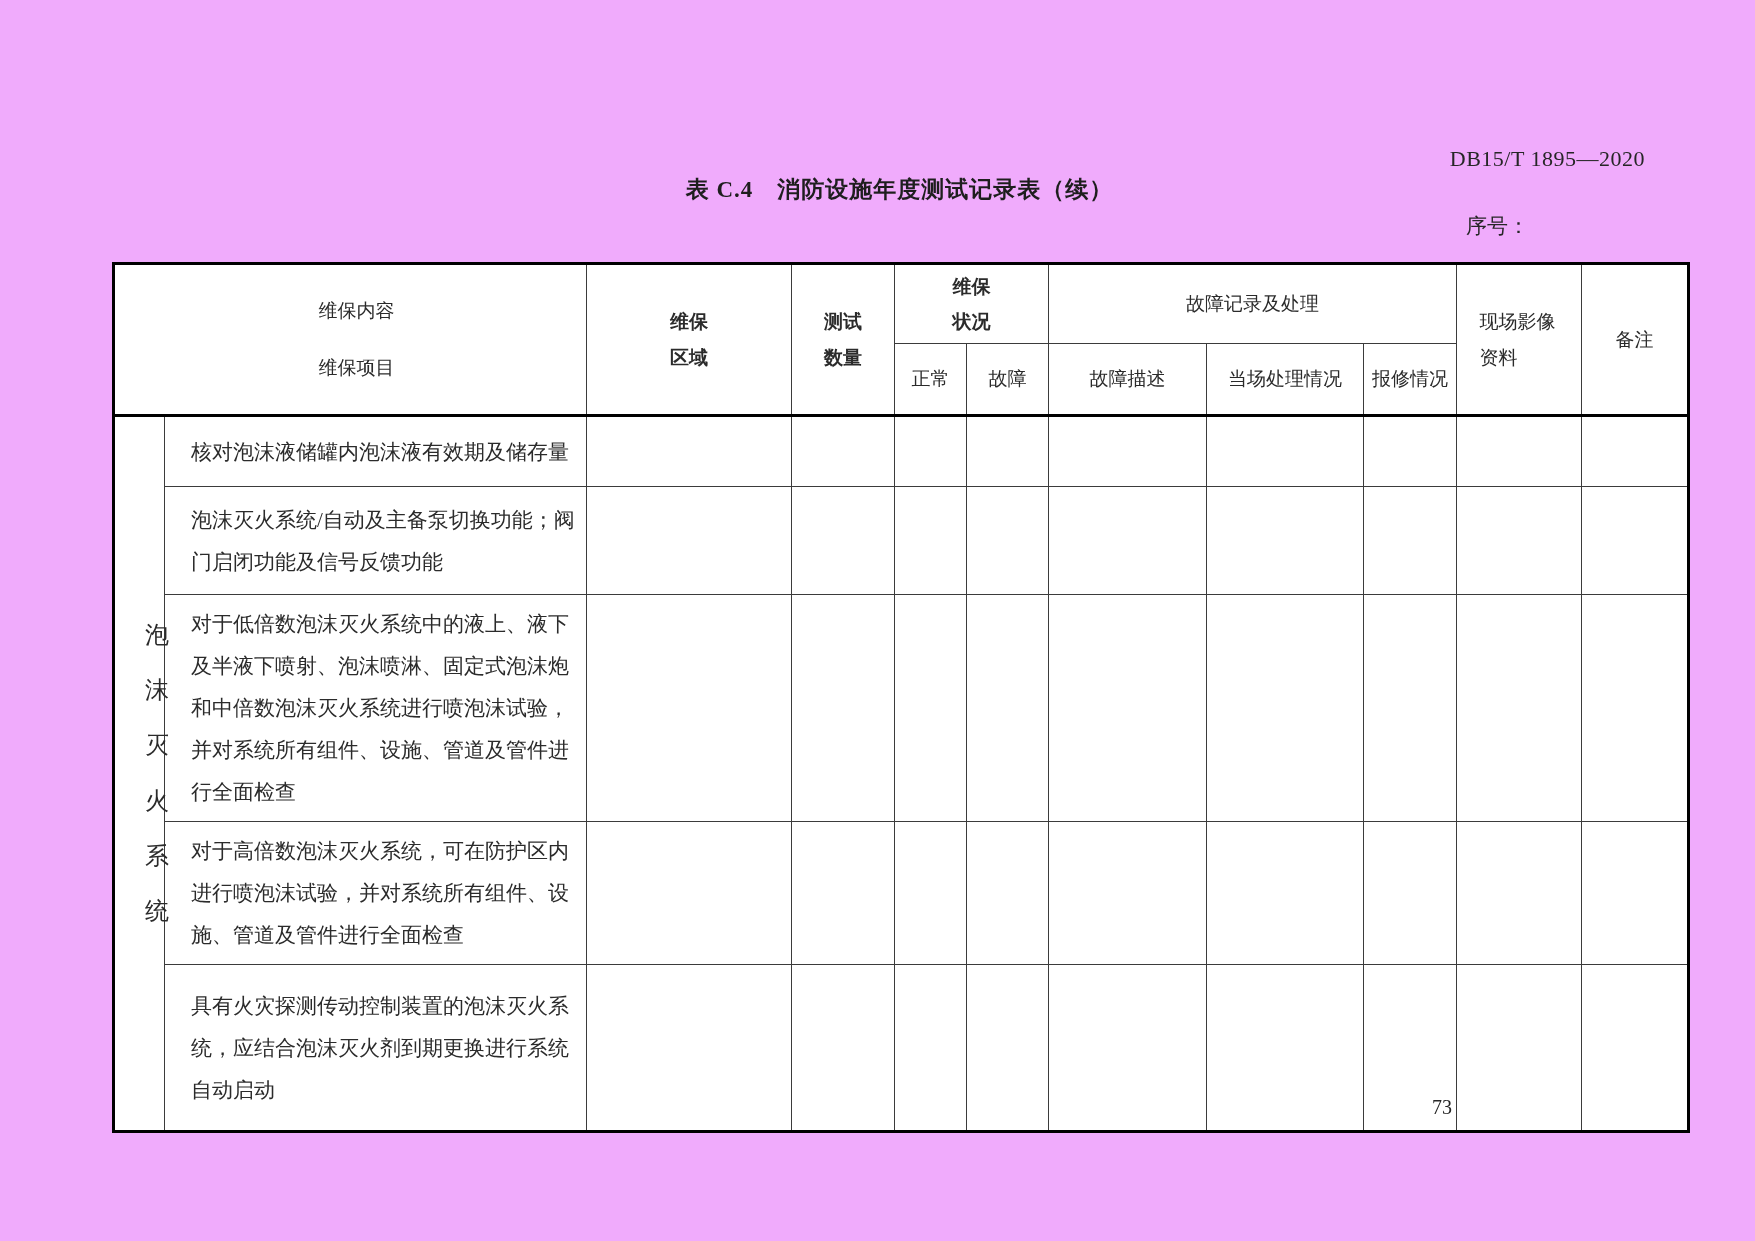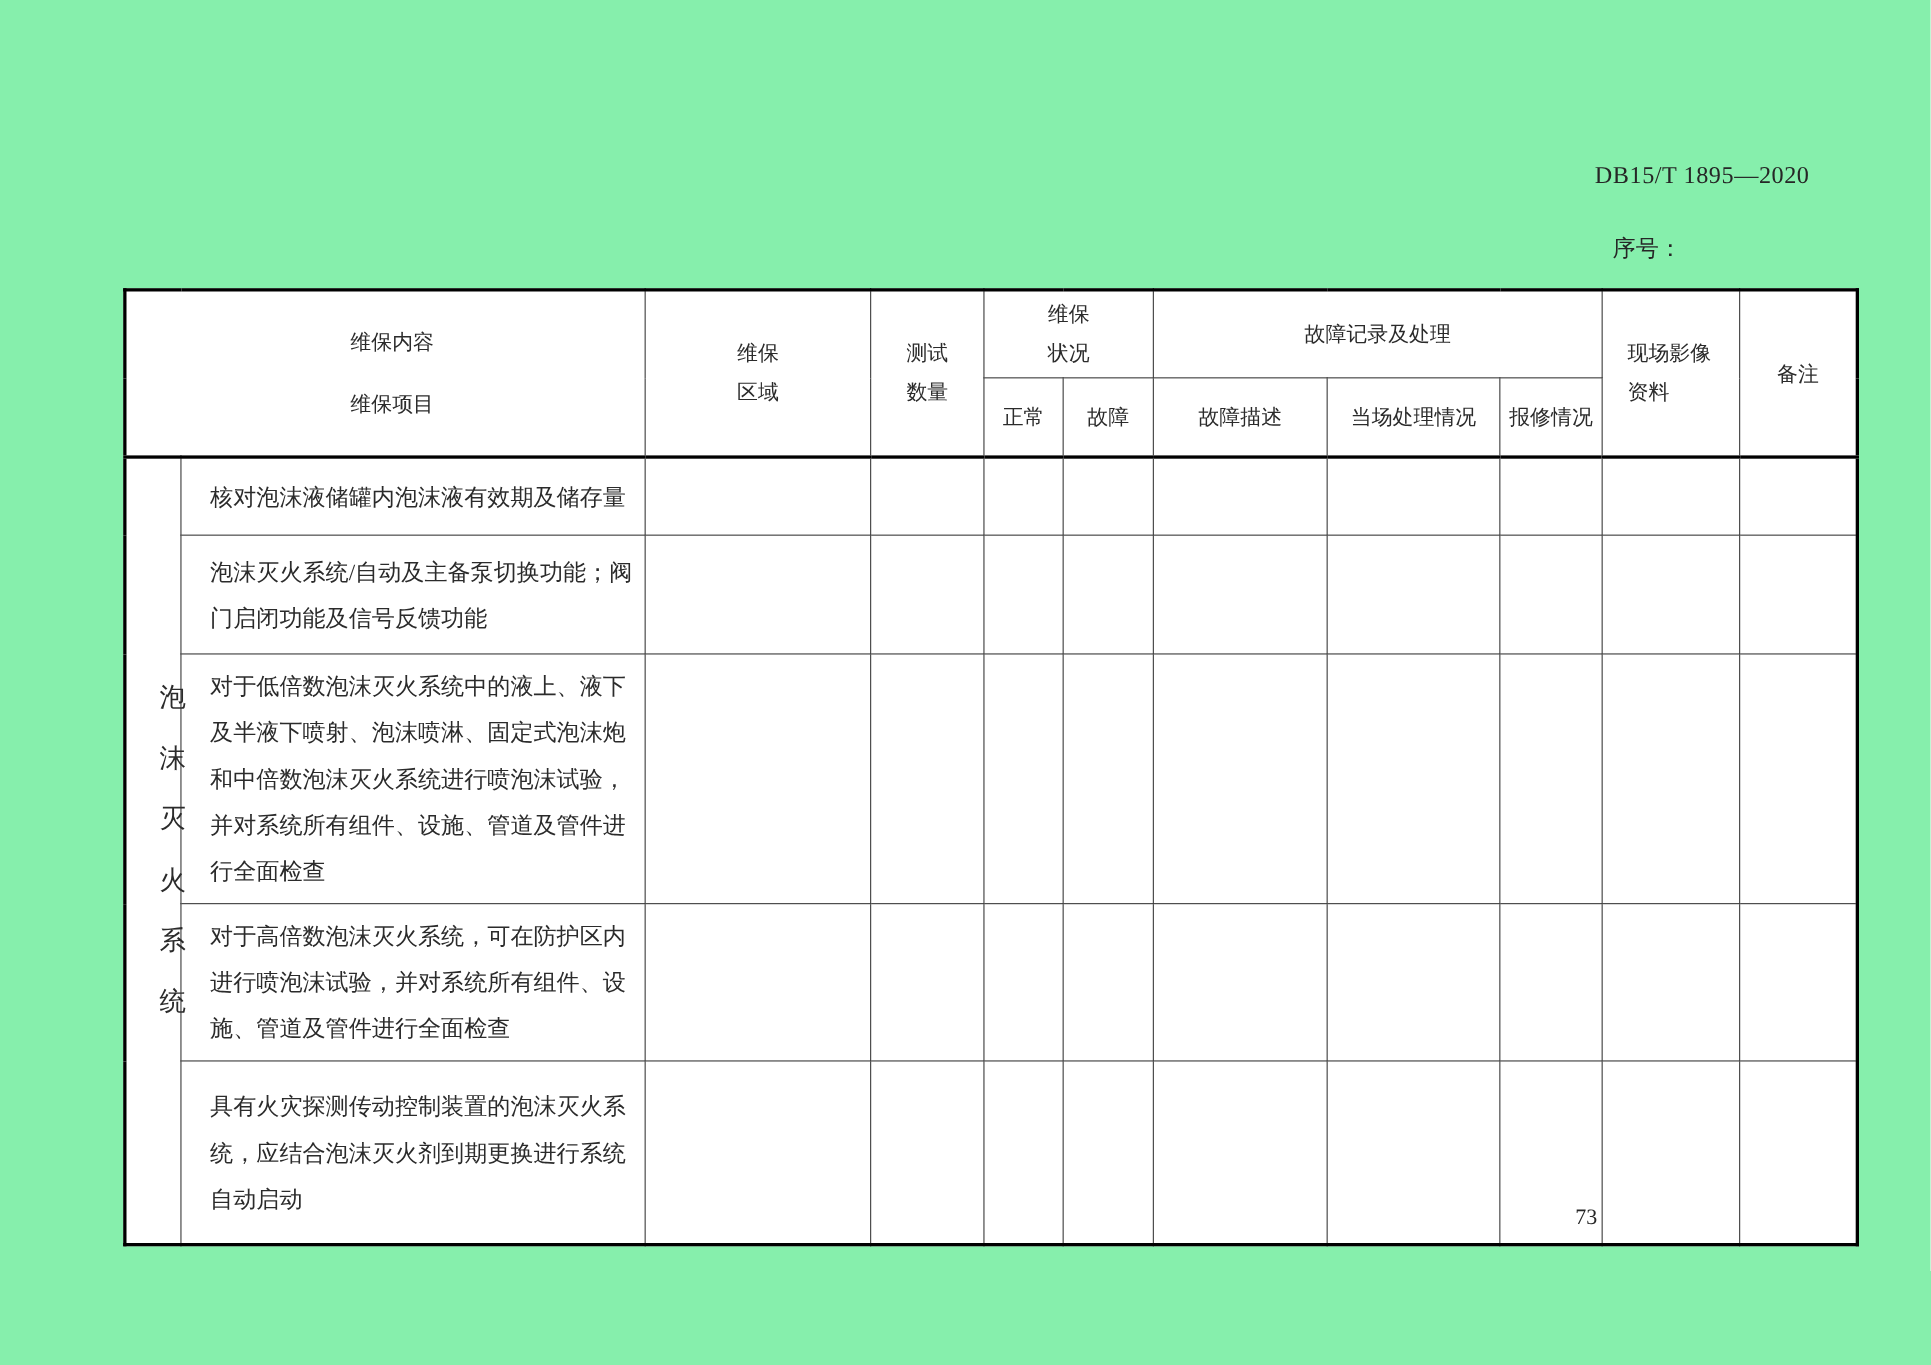--- a/index.html
+++ b/index.html
@@ -4,21 +4,21 @@
 <style>
   * { box-sizing: border-box; margin: 0; padding: 0; }
   html,body { background:#ffffff; }
   body {
     width:1755px; height:1241px;
     font-family:"Liberation Serif","DejaVu Serif",serif;
     color:#2b2b2b;
     position:relative;
     overflow:hidden;
   }
-  .page { position:relative; width:1755px; height:1241px; background:#86efac; }
+  .page { position:relative; width:1755px; height:1241px; background:#f0abfc; }
 
   .doc-code {
     position:absolute; top:146px; left:112px; width:1533px;
     text-align:right; font-size:22px; letter-spacing:0.5px; color:#262626;
   }
   .doc-title {
     position:absolute; top:174px; left:112px; width:1575px;
     text-align:center; font-size:23px; font-weight:bold; color:#1e1e1e;
     letter-spacing:1px;
   }
@@ -56,21 +56,21 @@
   tr.r2 { height:108px; }
   tr.r3 { height:168px; }
   tr.r4 { height:142px; }
   tr.r5 { height:167px; }
 
   .stack {
     display:flex; flex-direction:column; justify-content:space-evenly; align-items:center;
     height:146px;
     padding-left:12px;
   }
-  .w2 { display:inline-block; width:2.15em; line-height:1.85; text-align:center; }
+  .w2 { display:inline-block; width:2.15em; line-height:1.85; text-align:center;font-weight:bold; }
   .w4 { display:inline-block; width:4.15em; line-height:1.85; text-align:left; }
 
   td.sys { vertical-align:middle; }
   .vert {
     display:inline-block; width:1.3em;
     font-size:24px; line-height:2.3; text-align:left;
     word-break:break-all;
     margin-left:30px;
   }
   td.item {
@@ -87,20 +87,21 @@
     text-align:right; font-size:20px; color:#262626;
   }
 </style>
 </head>
 <body>
 
 <div class="page">
 
   <div class="doc-code">DB15/T 1895—2020</div>
 
+  <div class="doc-title">表 C.4　消防设施年度测试记录表（续）</div>
 
   <div class="serial">
     <span>序号：</span>
     <span class="serial-blank"></span>
   </div>
 
   <table class="form-table">
     <colgroup>
       <col style="width:51px">
       <col style="width:422px">

